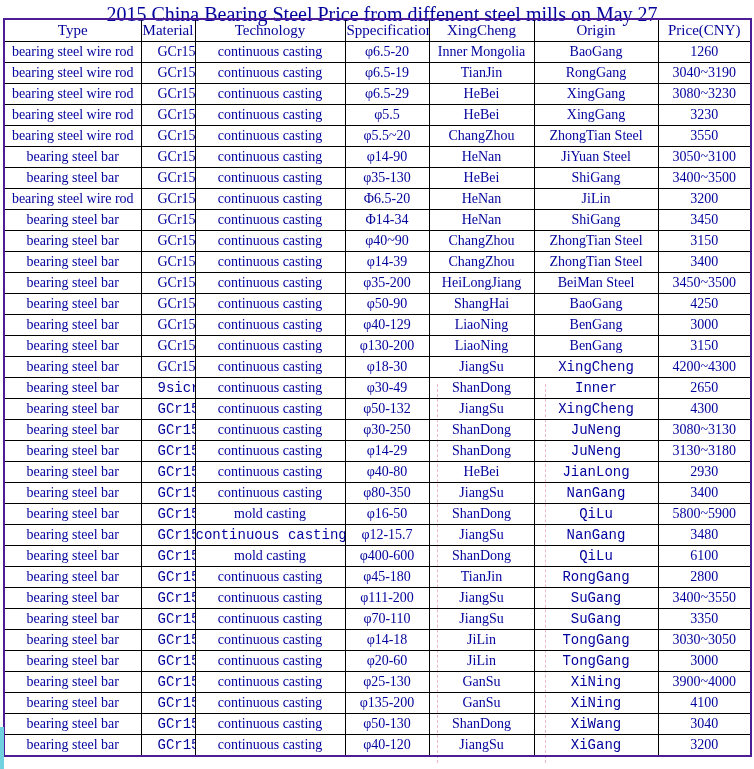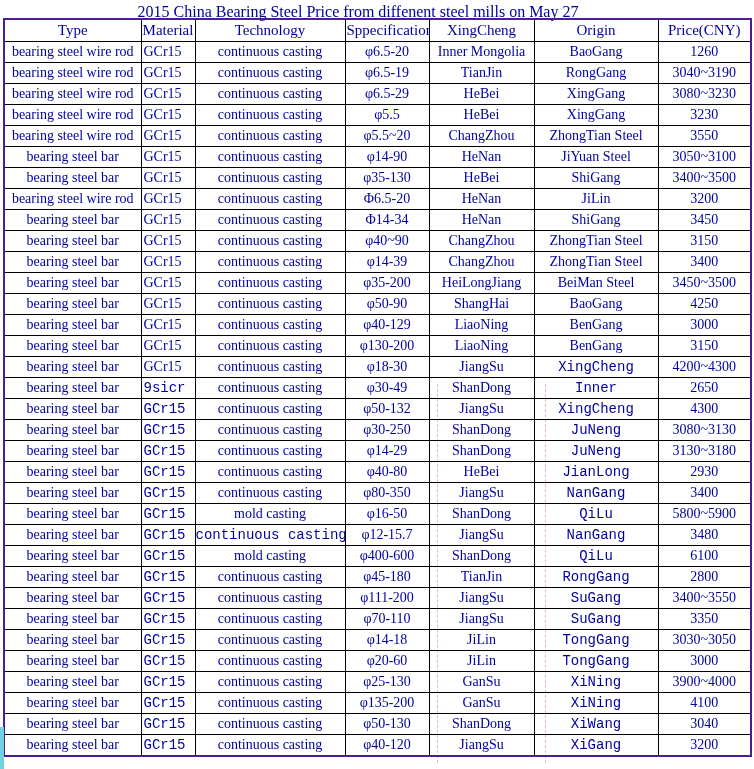--- a/index.html
+++ b/index.html
@@ -3,36 +3,36 @@
 <meta charset="utf-8">
 <style>
   html,body{margin:0;padding:0;}
   body{
     width:754px;height:769px;background:#ffffff;overflow:hidden;
     font-family:"Liberation Serif","DejaVu Serif",serif;
   }
   .page{position:relative;width:754px;height:769px;background:#ffffff;}
   .title{
     position:absolute;top:3px;left:0;width:716px;text-align:center;
-    font-size:16px;color:#00009c;white-space:nowrap;
+    font-size:20px;color:#00009c;white-space:nowrap;padding-left:24px;
   }
   table.price-table{
     position:absolute;top:18px;left:3px;width:747px;
     border-collapse:collapse;table-layout:fixed;
     border:2px solid #4c1d95;background:transparent;
     position:absolute;z-index:2;
   }
   th,td{
     border:1px solid #000000;color:#00009c;text-align:center;
     padding:0;overflow:hidden;white-space:nowrap;
   }
   th{height:21px;font-size:15px;font-weight:normal;}
   td{height:20px;font-size:14px;}
   
-  td:nth-child(2){text-align:left;padding-left:2px;margin-top:20px;}
+  td:nth-child(2){text-align:left;padding-left:16px;margin-top:20px;}
   
   th:nth-child(4){text-align:left;padding-left:1px;}
   .mono{
     font-family:"Liberation Mono","DejaVu Sans Mono",monospace;
     font-size:14px;
   }
   .page-break-line{
     position:absolute;top:384px;height:379px;width:0;
     border-left:1px dashed #eab6ce;z-index:1;
   }

